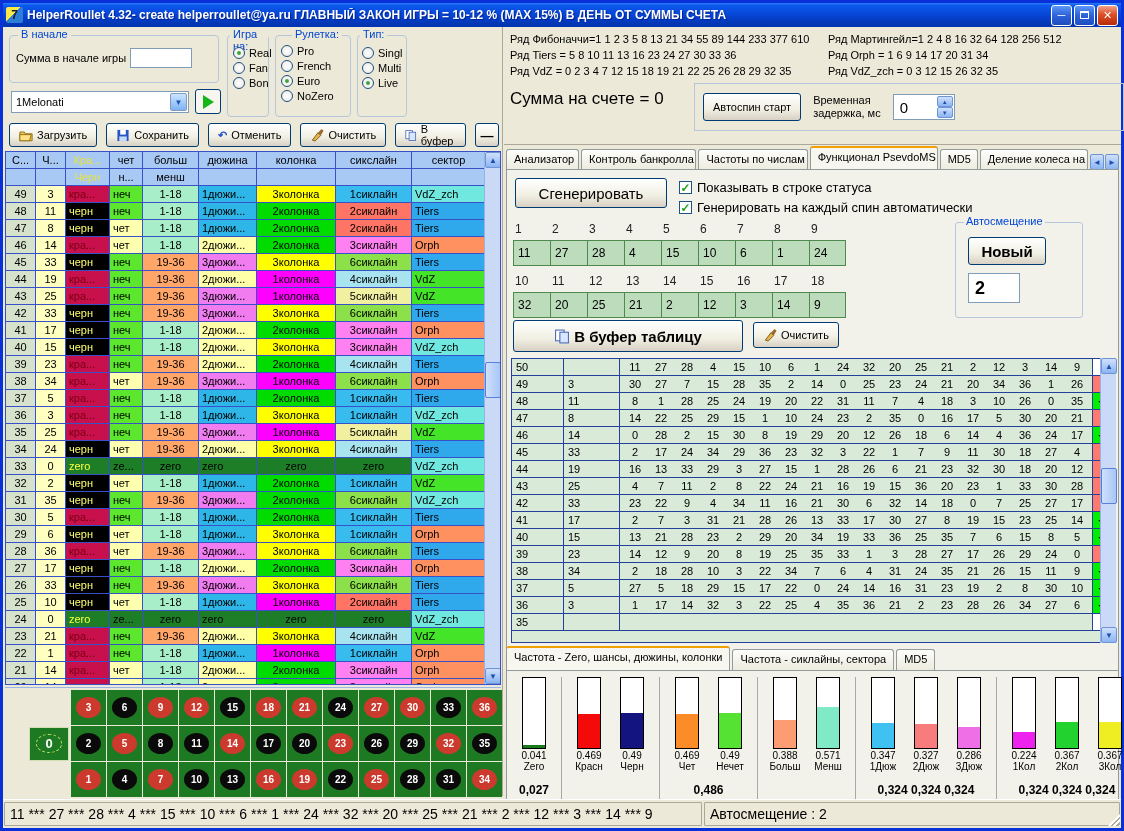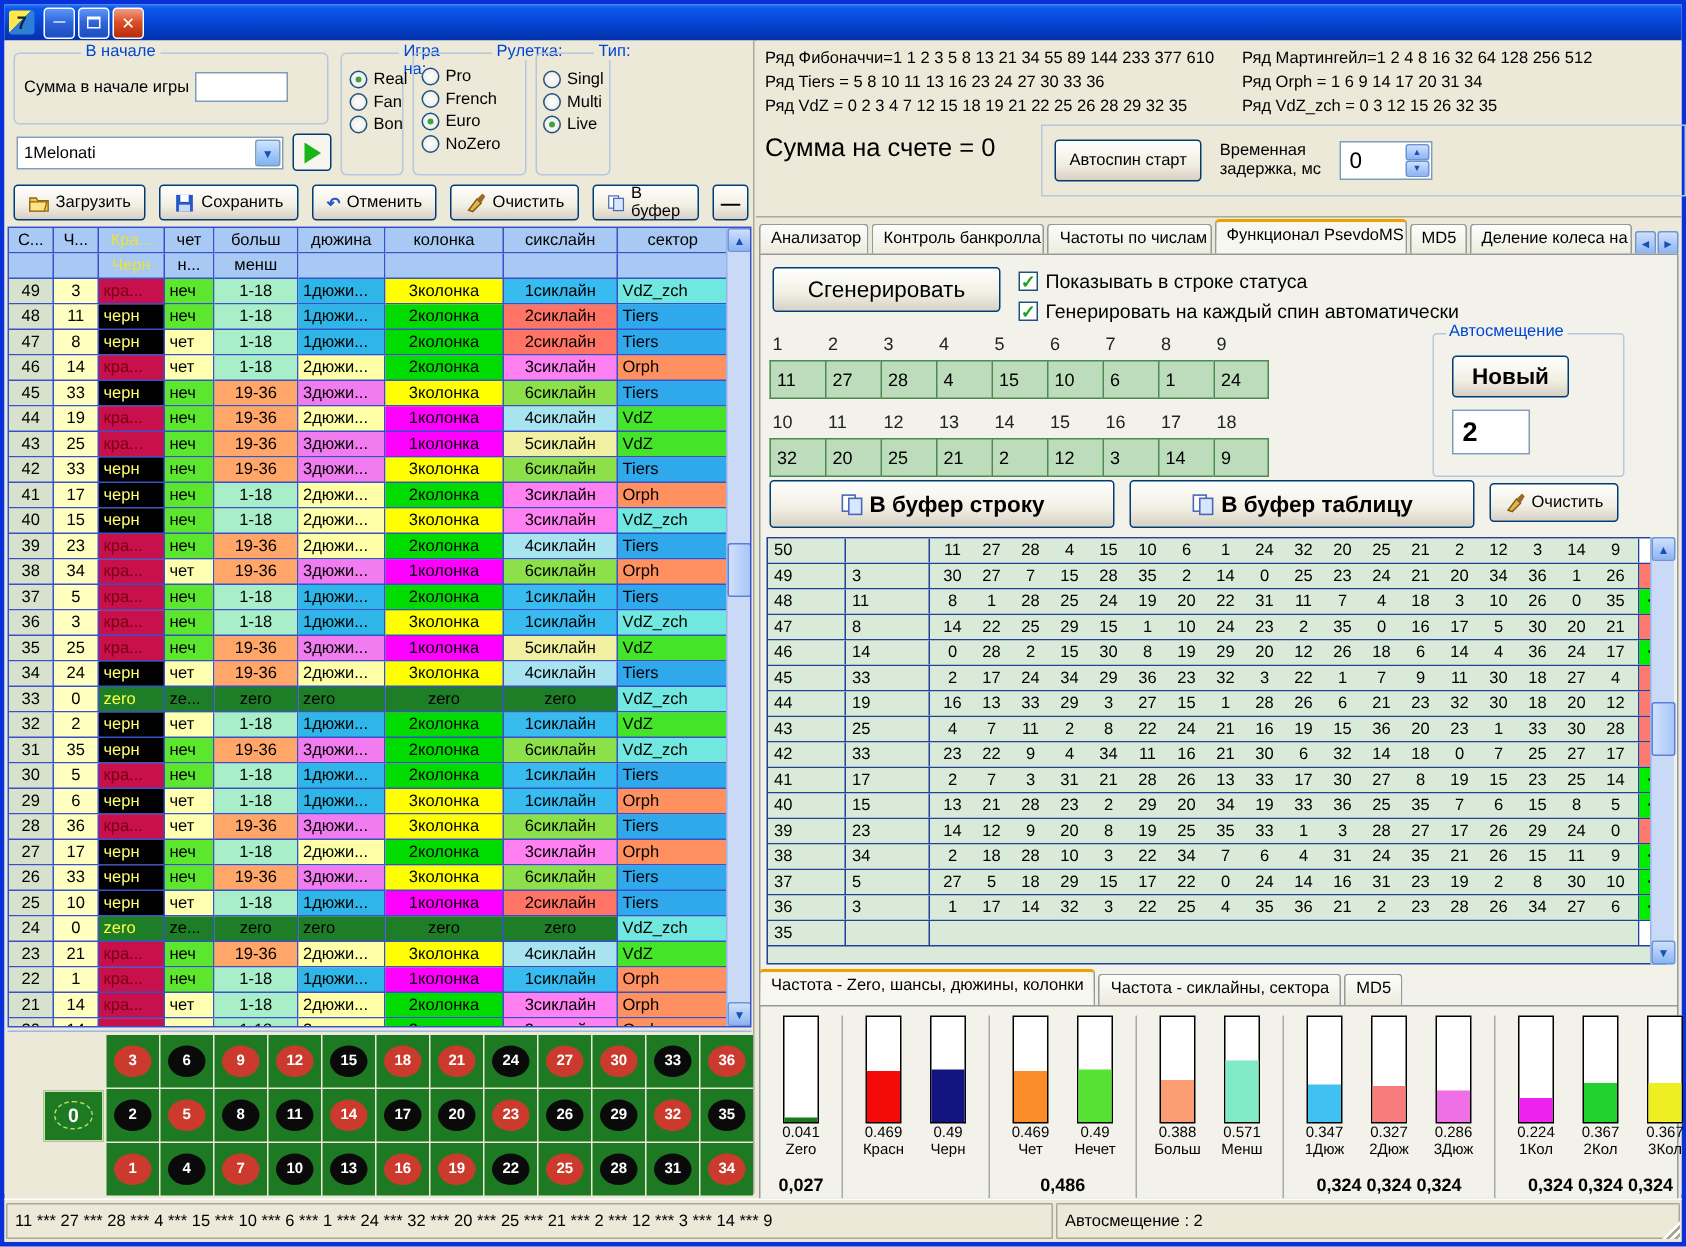--- a/index.html
+++ b/index.html
@@ -20,21 +20,21 @@
     background:linear-gradient(#5A96F8,#2E62D8 50%,#1D4DC0); }
   .winbtn.close { background:linear-gradient(#F0A088,#DD4F26 45%,#B92B08); }
   .maxglyph { width:9px; height:8px; border:1px solid #fff; border-top:2px solid #fff; display:block; }
 
   
   .left-pane  { position:absolute; left:0; top:24px; width:500px; bottom:32px; background:#ECE9D8; border-right:1px solid #ACA899; }
   .right-pane { position:absolute; left:501px; top:24px; right:0; bottom:32px; background:#ECE9D8; }
 
   
   .groupbox { position:absolute; border:1px solid #B6C7DC; border-radius:4px; }
-  .groupbox > .glabel { position:absolute; top:-8px; left:8px; background:#ECE9D8; color:#0046D5; font-size:11px; padding:0 3px;margin-left:36px; }
+  .groupbox > .glabel { position:absolute; top:-8px; left:8px; background:#ECE9D8; color:#0046D5; font-size:11px; padding:0 3px; }
   .lbl { font-size:11px; color:#000; }
   .tinput { background:#fff; border:1px solid #7F9DB9; font-size:11px; padding:1px 3px; }
   .combo { position:absolute; left:8px; top:64px; width:178px; height:22px; background:#fff; border:1px solid #7F9DB9; font-size:11px;
     display:flex; align-items:center; padding-left:4px; }
   .combo .drop { position:absolute; right:1px; top:1px; bottom:1px; width:17px;
     background:linear-gradient(#CCE4FF,#7FB3F4); border:1px solid #7F9DB9; border-radius:2px;
     display:flex;align-items:center;justify-content:center; font-size:8px; color:#1C50B0; }
   .playbtn { position:absolute; left:192px; top:62px; width:26px; height:25px; background:#F6F5EF; border:1px solid #003C74; border-radius:3px;
     display:flex; align-items:center; justify-content:center; }
   .playbtn .tri { width:0;height:0;border-left:11px solid #18B518;border-top:7px solid transparent;border-bottom:7px solid transparent; }
@@ -132,33 +132,34 @@
   .bargroup:last-child { border-right:none; }
   .barunit { display:flex; flex-direction:column; align-items:center; width:30px; }
   .bar { width:24px; height:72px; border:1px solid #000; background:#fff; position:relative; }
   .bar .fill { position:absolute; left:0; right:0; bottom:0; }
   .bval { font-size:10px; margin-top:1px; }
   .bname { font-size:10px; }
   .bbold { position:absolute; bottom:2px; font-size:12px; font-weight:bold; white-space:nowrap; }
 
   
   .statusbar { position:absolute; left:0; right:0; bottom:0; height:29px; background:#ECE9D8; border-top:1px solid #fff; display:flex; }
-  .statusbar .sec { border:1px solid #ACA899; border-radius:1px; margin:2px 1px; font-size:11px; display:flex; align-items:center; padding:0 5px; white-space:nowrap; overflow:hidden; }
+  .statusbar .sec { border:1px solid #ACA899; border-radius:1px; margin:2px 1px; font-size:14px; display:flex; align-items:center; padding:0 5px; white-space:nowrap; overflow:hidden; }
   .statusbar .sec1 { width:698px; }
   .statusbar .sec2 { flex:1; }
   .grip { position:absolute; right:1px; bottom:2px; width:12px; height:12px;
     background:repeating-linear-gradient(135deg,#fff 0 2px,#ACA899 2px 4px); clip-path:polygon(100% 0,100% 100%,0 100%); }
 </style>
 </head>
 <body>
 
 <div class="window">
 
   <div class="titlebar">
     <div class="appicon">7</div>
+    <div class="title">HelperRoullet 4.32- create helperroullet@ya.ru ГЛАВНЫЙ ЗАКОН ИГРЫ = 10-12 % (MAX 15%) В ДЕНЬ ОТ СУММЫ СЧЕТА</div>
     <div class="winbtn">─</div>
     <div class="winbtn">
         <span class="maxglyph"></span>
       </div>
     <div class="winbtn close">✕</div>
   </div>
 
   <div class="left-pane">
 
     <div class="groupbox" style="left:6px; top:8px; width:210px; height:48px;">
@@ -856,27 +857,20 @@
         <div class="glabel">Автосмещение</div>
         <div class="xpbtn newbtn">
             <span>Новый</span>
           </div>
         <div class="shiftval">
             <span>2</span>
           </div>
       </div>
 
       <div style="position:absolute; left:6px; top:150px; display:flex; gap:10px;">
-        <div class="xpbtn bufbtn" style="width:230px;">
-          <svg viewBox="0 0 14 14" style="width:16px;height:15px;">
-              <rect x="1" y="1" width="8" height="10" fill="#fff" stroke="#4A6AB8"></rect>
-              <rect x="5" y="3" width="8" height="10" fill="#D8E6FF" stroke="#4A6AB8"></rect>
-            </svg>
-          <span>В буфер строку</span>
-        </div>
         <div class="xpbtn bufbtn" style="width:230px;">
           <svg viewBox="0 0 14 14" style="width:16px;height:15px;">
               <rect x="1" y="1" width="8" height="10" fill="#fff" stroke="#4A6AB8"></rect>
               <rect x="5" y="3" width="8" height="10" fill="#D8E6FF" stroke="#4A6AB8"></rect>
             </svg>
           <span>В буфер таблицу</span>
         </div>
         <div class="xpbtn" style="height:26px; margin-top:2px;">
           <svg viewBox="0 0 14 14">
               <path d="M2 12 L8 4 L11 7 L5 13z" fill="#E8B24A" stroke="#7A5A14"></path>

